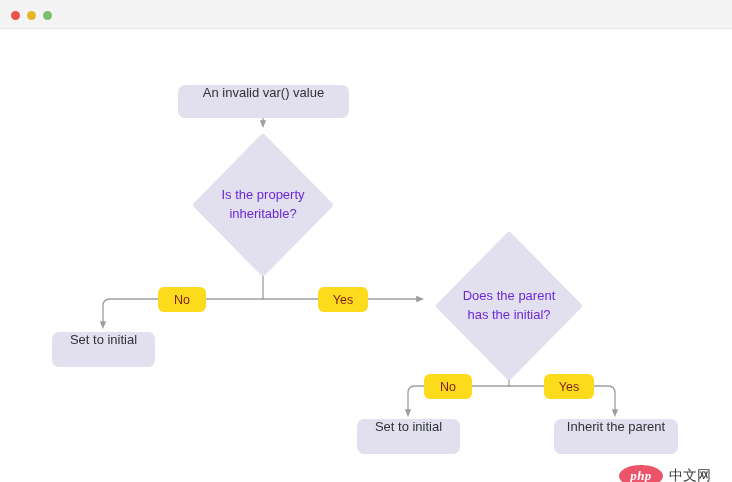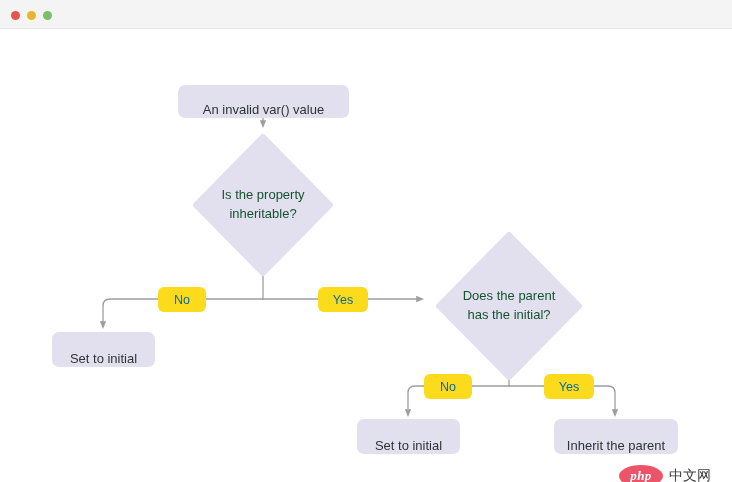--- a/index.html
+++ b/index.html
@@ -58,21 +58,21 @@
   }
   
   .node-box {
     position: absolute;
     background: #e2e0ef;
     border-radius: 7px;
     color: #2f3237;
     font-size: 13px;
     line-height: 1.25;
     display: flex;
-    align-items: flex-end;
+    align-items: flex-start;
     justify-content: center;
     text-align: center;
     box-sizing: border-box;
     padding: 0 14px;
     white-space: nowrap;
   }
   .diamond {
     position: absolute;
     display: flex;
     align-items: center;
@@ -80,31 +80,31 @@
   }
   .diamond .dia-shape {
     position: absolute;
     left: 0; top: 0;
     width: 100%;
     height: 100%;
   }
   .diamond .dia-label {
     position: relative;
     z-index: 2;
-    color: #14532d;
+    color: #6d28d9;
     font-size: 13px;
     line-height: 1.45;
     text-align: center;
     width: 74%;
   }
   .edge-label {
     position: absolute;
     background: #fcdb1c;
     border-radius: 6px;
-    color: #0369a1;
+    color: #7f1d1d;
     font-size: 12.5px;
     display: flex;
     align-items: center;
     justify-content: center;
     box-sizing: border-box;
     z-index: 5;
   }
   
   #watermark {
     position: absolute;

